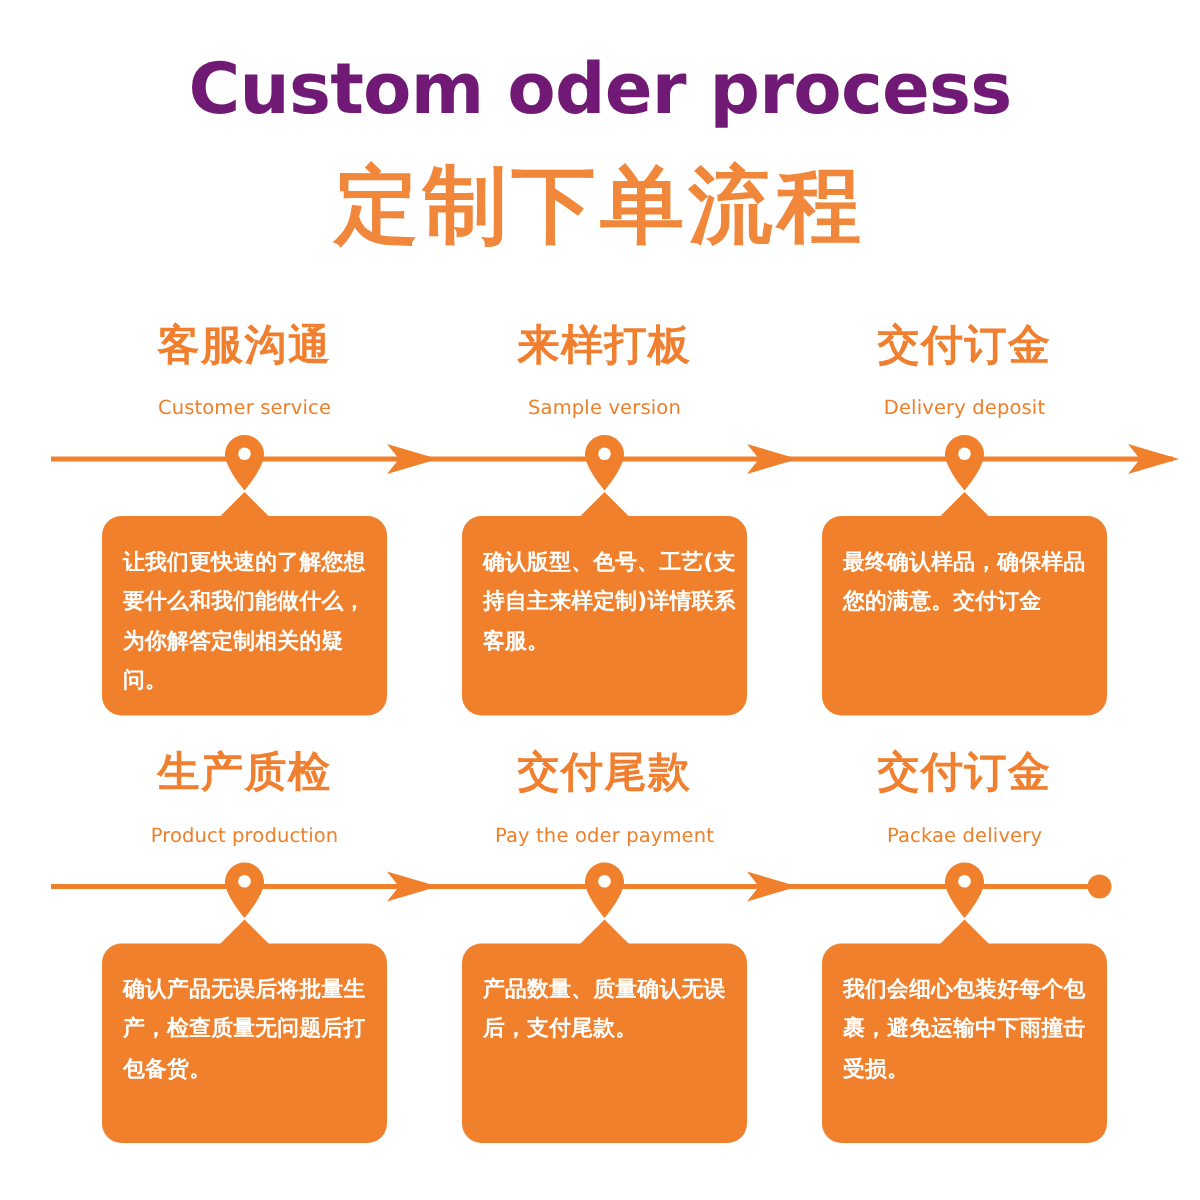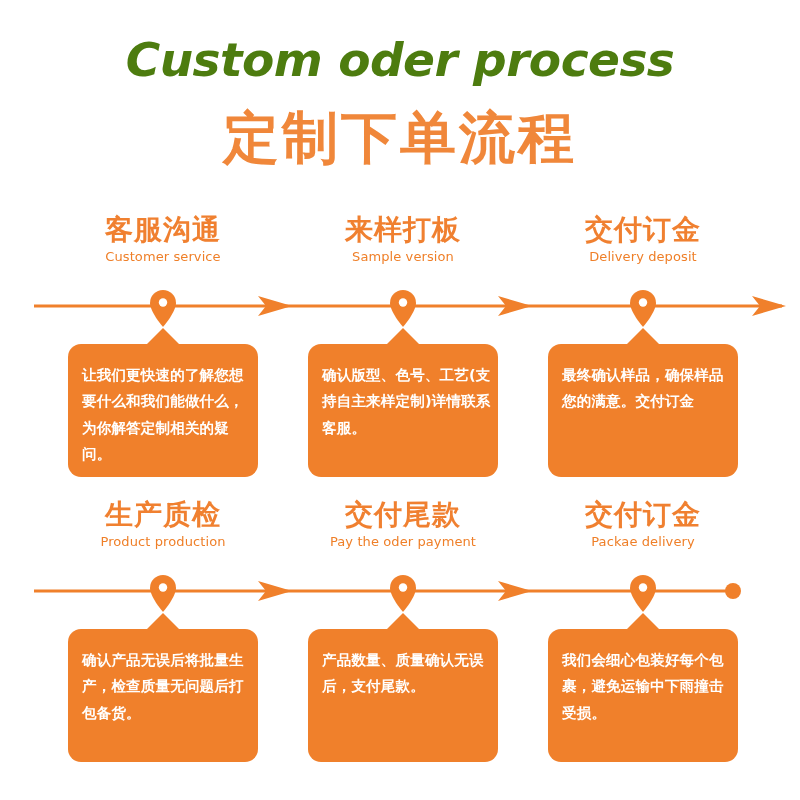--- a/index.html
+++ b/index.html
@@ -28,24 +28,23 @@
     left: 0;
     top: 34px;
     width: 800px;
     text-align: center;
   }
   .title-en {
     font-family: "DejaVu Sans", "Liberation Sans", sans-serif;
     font-size: 47px;
     font-weight: 900;
     letter-spacing: -0.5px;
-    color: #4d7c0f;
+    color: #701a75;
     line-height: 1.12;
     white-space: nowrap;
-    font-style: italic;
   }
   .title-cn {
     margin-top: 20px;
     font-family: "DejaVu Sans", "Liberation Sans", sans-serif;
     font-size: 56px;
     font-weight: 700;
     letter-spacing: 3px;
     color: #F0873A;
     line-height: 1.12;
     white-space: nowrap;
@@ -73,21 +72,21 @@
   .heading-cn {
     font-family: "DejaVu Sans", "Liberation Sans", sans-serif;
     font-size: 28px;
     font-weight: 700;
     letter-spacing: 1px;
     color: #F08030;
     line-height: 1.25;
     white-space: nowrap;
   }
   .heading-en {
-    margin-top: 2px;
+    margin-top: 18px;
     font-family: "DejaVu Sans", "Liberation Sans", sans-serif;
     font-size: 13px;
     font-weight: 400;
     letter-spacing: 0.1px;
     color: #EF7F28;
     line-height: 1.2;
     white-space: nowrap;
   }
 
   .timeline {

